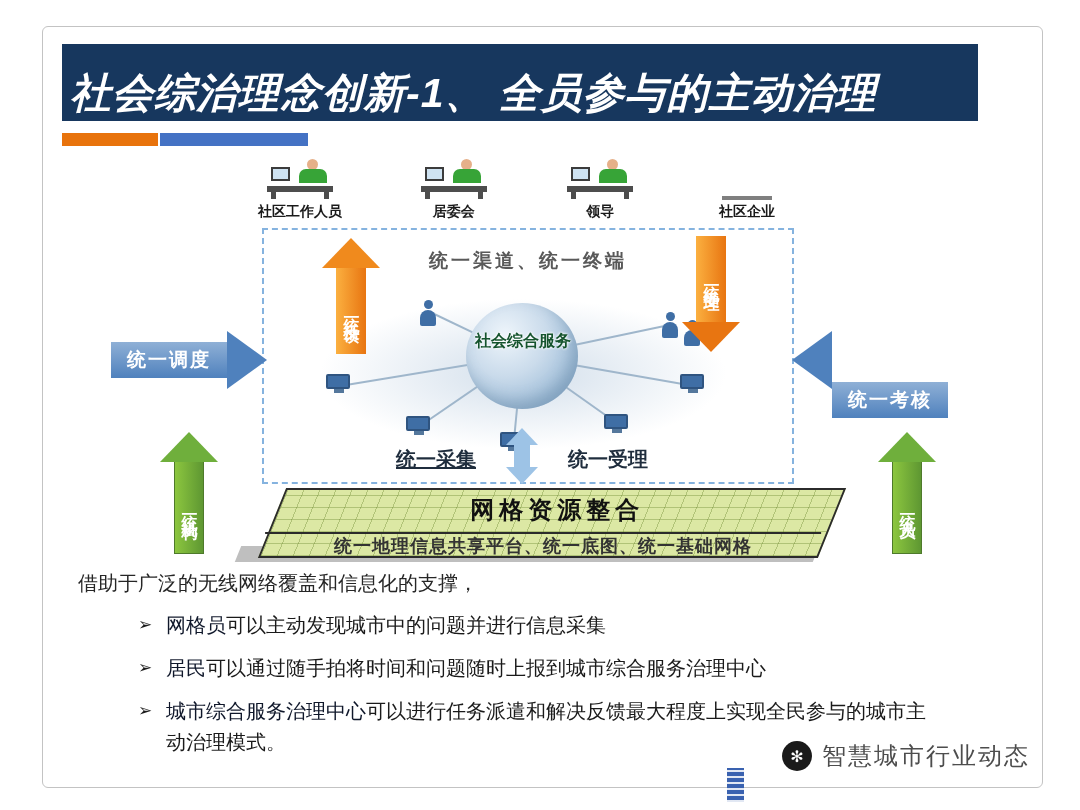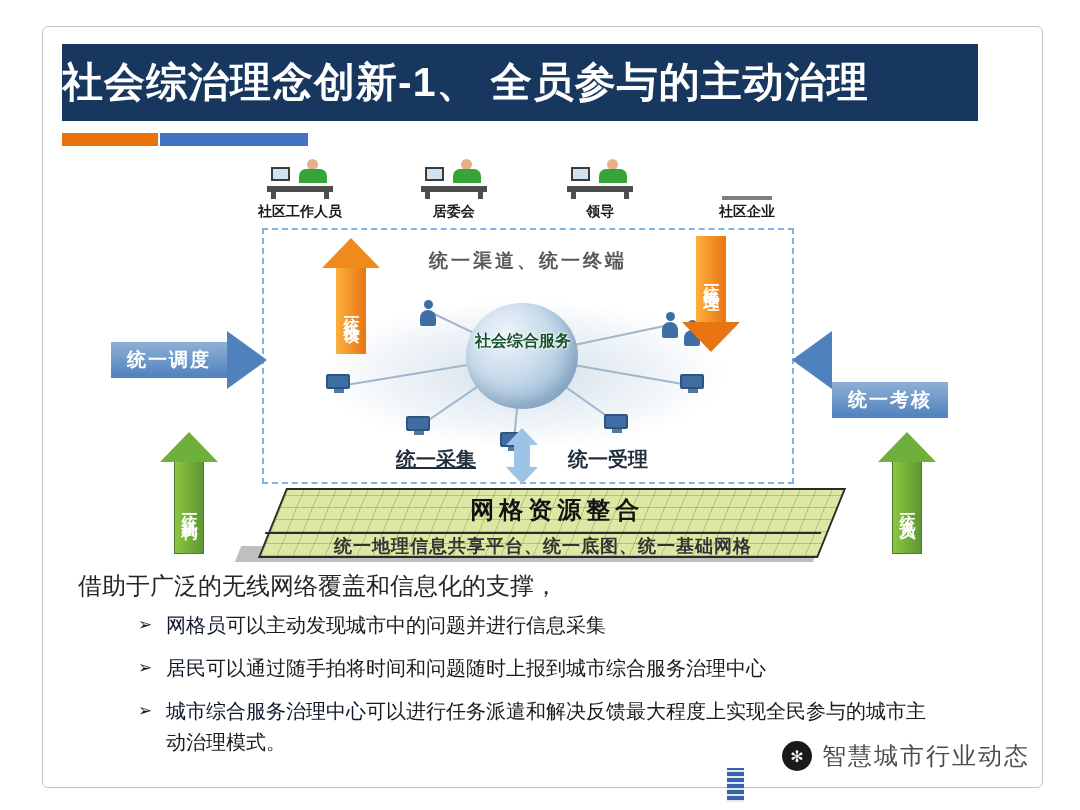--- a/index.html
+++ b/index.html
@@ -4,21 +4,21 @@
 <style>
   * { margin:0; padding:0; box-sizing:border-box; }
   html,body { background:#fff; }
   body { font-family:"Liberation Sans","DejaVu Sans",sans-serif; }
   .page { position:relative; width:1080px; height:810px; background:#fff; overflow:hidden; }
 
   .slide-frame { position:absolute; left:42px; top:26px; width:1001px; height:762px;
     border:1px solid #c3c3c3; border-radius:6px; background:#fff; }
 
   .title-bar { position:absolute; left:62px; top:44px; width:916px; height:77px;
-    background:#17375E; display:flex; align-items:center; padding-left:0; }
+    background:#17375E; display:flex; align-items:flex-end; padding-left:8px;font-style:italic; }
   .title-bar span { color:#fff; font-weight:bold; font-size:41px; letter-spacing:1px; white-space:nowrap; }
 
   .accent-orange { position:absolute; left:62px; top:133px; width:96px; height:13px; background:#E8730C; }
   .accent-blue   { position:absolute; left:160px; top:133px; width:148px; height:13px; background:#4472C4; }
 
   
   .actors { position:absolute; left:258px; top:158px; width:524px; display:flex; justify-content:space-between; }
   .actor { text-align:center; min-width:70px; }
   .actor-label { margin-top:3px; font-size:14px; font-weight:bold; color:#1a1a1a; white-space:nowrap; }
   .icon-wrap { position:relative; width:70px; height:42px; margin:0 auto; }
@@ -98,21 +98,21 @@
   .grid-wrap { position:absolute; left:272px; top:488px; width:560px; height:70px; transform:skewX(-22deg);
     border:2px solid #2b2b2b; z-index:2;
     background:repeating-linear-gradient(90deg, rgba(95,125,35,.35) 0 1px, transparent 1px 16px),
                repeating-linear-gradient(0deg, rgba(95,125,35,.35) 0 1px, transparent 1px 12px), #dce8a4; }
   .grid-title { height:40px; display:flex; align-items:center; justify-content:center; transform:skewX(22deg);
     font-size:24px; font-weight:bold; color:#111; letter-spacing:5px; }
   .grid-sub { height:26px; display:flex; align-items:center; justify-content:center; transform:skewX(22deg);
     font-size:18px; font-weight:bold; color:#333; letter-spacing:1px; border-top:2px solid #2b2b2b; margin-top:2px; }
 
   
-  .intro { position:absolute; left:78px; top:570px; font-size:24px; color:#262626; }
+  .intro { position:absolute; left:78px; top:570px; font-size:20px; color:#262626; }
   .bullet { position:absolute; left:138px; display:flex; width:800px; font-size:20px; color:#1a1a1a; line-height:1.55; }
   .bullet .mk { width:28px; flex:0 0 28px; font-size:17px; padding-top:2px; color:#1a1a1a; }
   .bullet .bd { font-weight:normal; color:#0f172a; }
   .b1 { top:610px; } .b2 { top:653px; } .b3 { top:696px; width:800px; }
 
   
   .watermark { position:absolute; left:782px; top:740px; display:flex; align-items:center; gap:10px; }
   .wm-logo { width:30px; height:30px; border-radius:50%; background:#1a1a1a; color:#fff;
     display:flex; align-items:center; justify-content:center; font-size:16px; }
   .wm-text { font-size:24px; color:#4d4d4d; letter-spacing:2px; }

